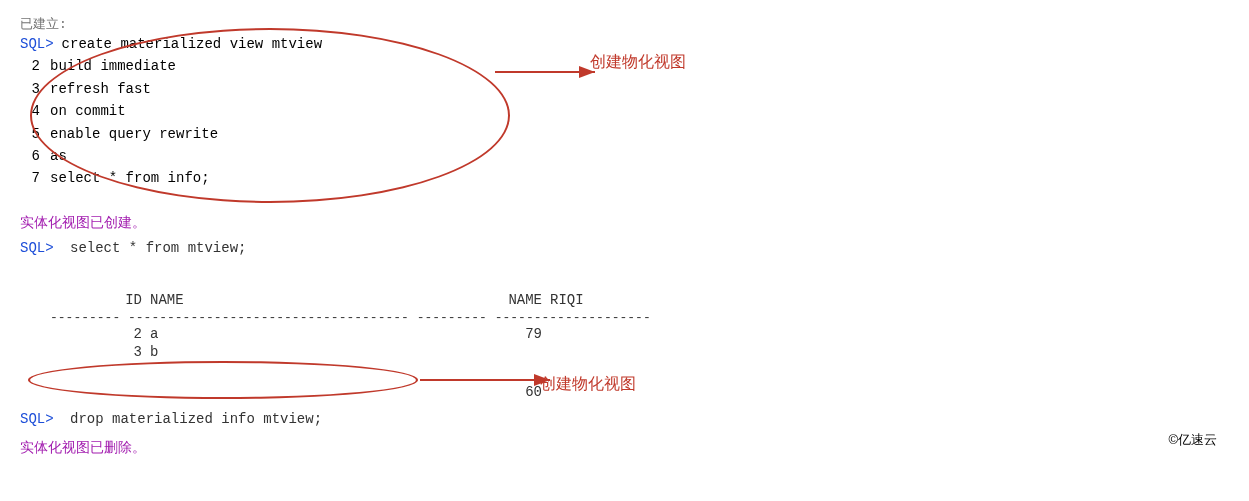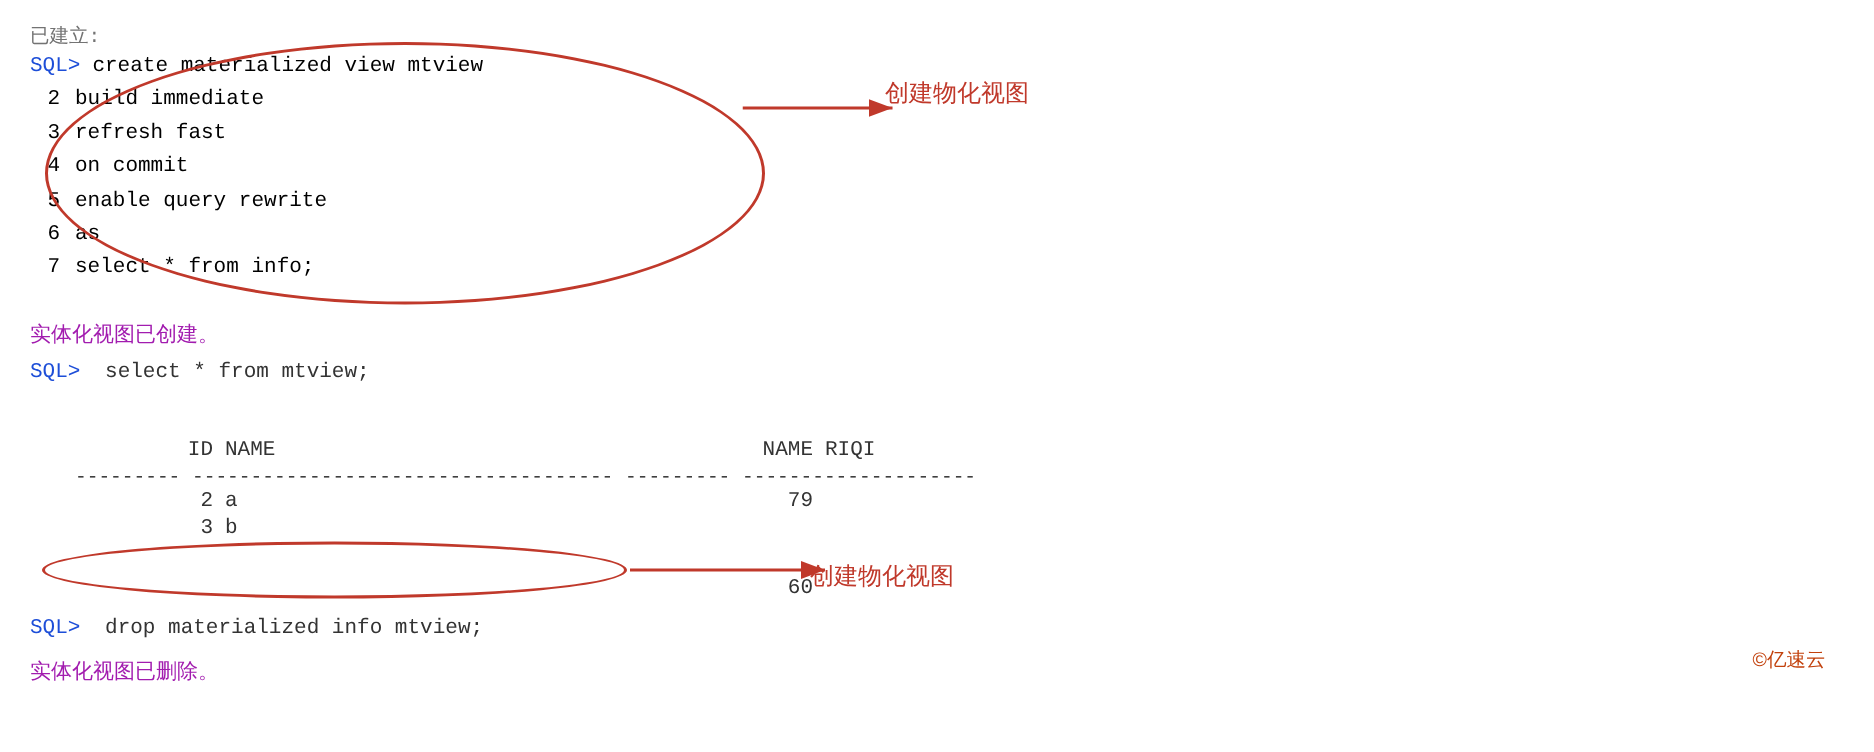--- a/index.html
+++ b/index.html
@@ -106,21 +106,21 @@
       position: absolute;
       pointer-events: none;
     }
 
     
     .watermark {
       position: absolute;
       bottom: 8px;
       right: 12px;
       font-size: 13px;
-      color: #c2410c;
+      color: #000000;
       font-family: sans-serif;
     }
 
     .first-line {
       color: #737373;
       font-size: 13px;
     }
   </style>
 </head>
 <body>

